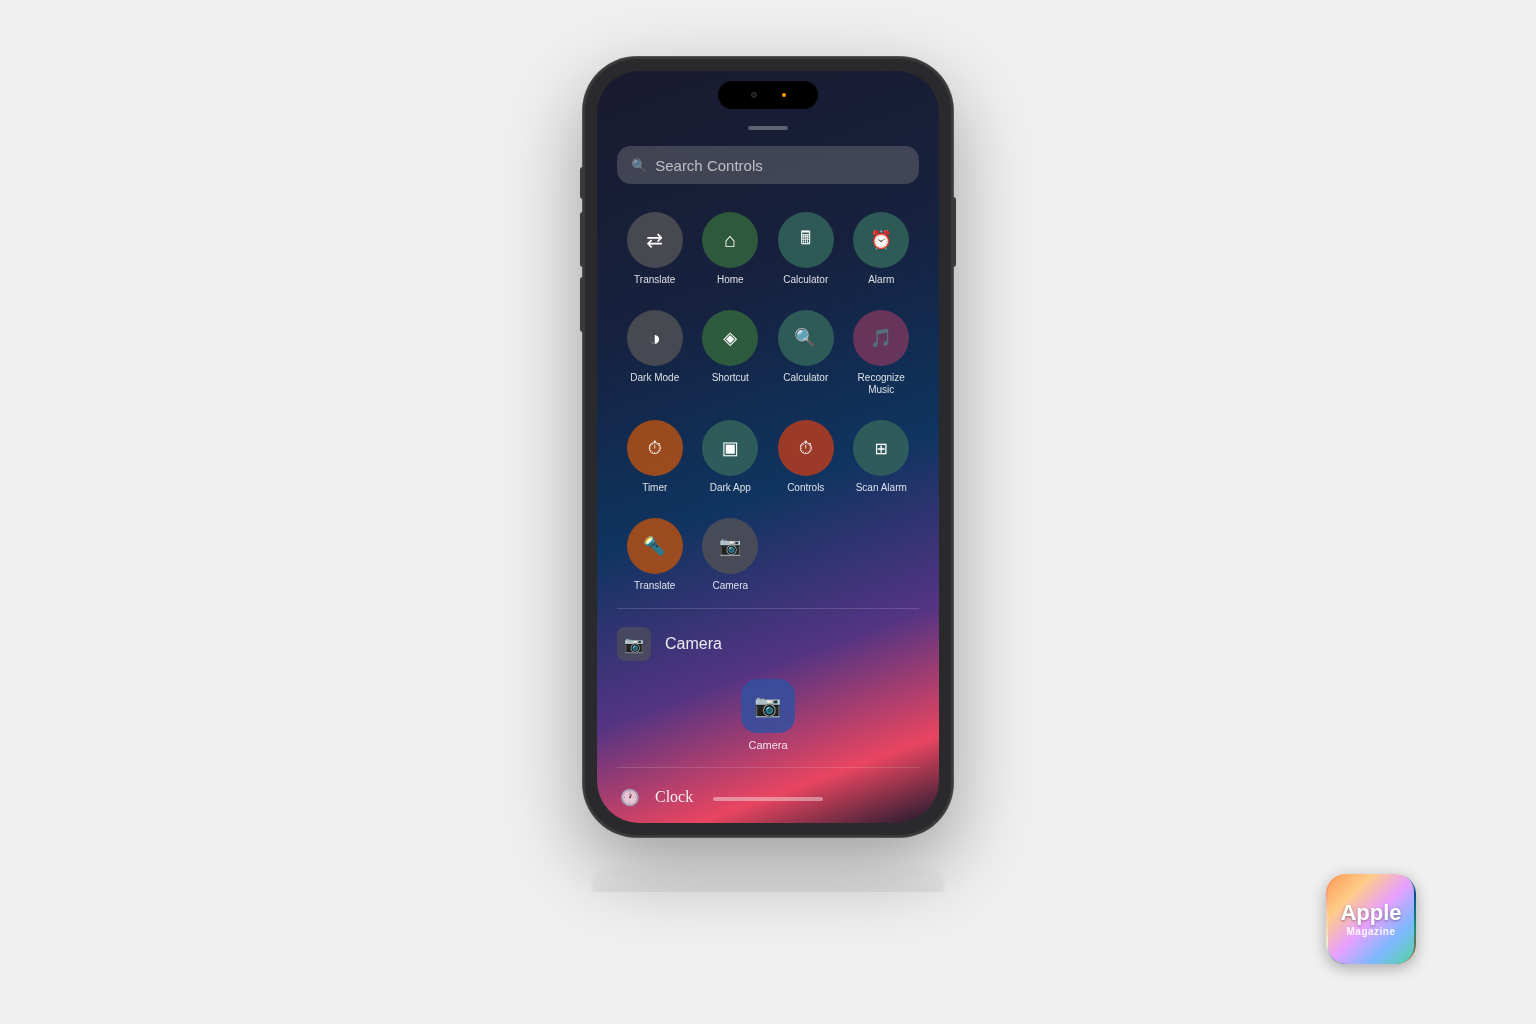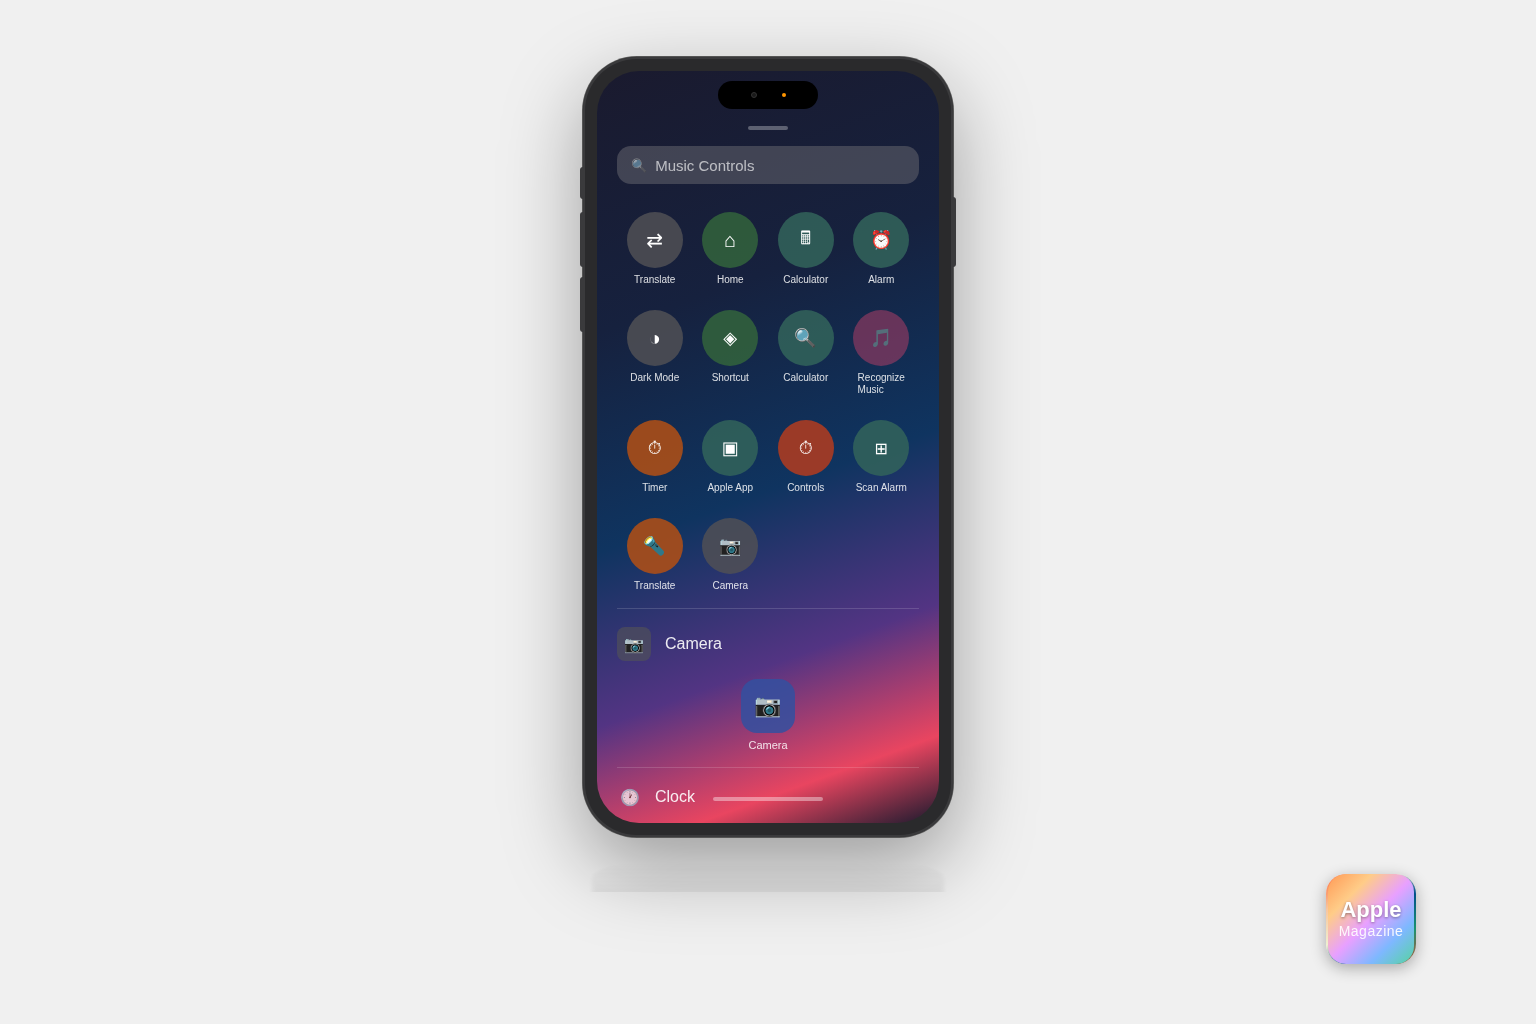--- a/index.html
+++ b/index.html
@@ -260,20 +260,21 @@
       display: flex;
       align-items: center;
       justify-content: center;
       font-size: 16px;
       color: rgba(255,255,255,0.7);
     }
 
     .clock-label {
       font-size: 16px;
       color: rgba(255,255,255,0.9);
+      font-family: Liberation Serif, serif;
     }
 
     
     .bottom-icons-row {
       display: flex;
       justify-content: center;
       gap: 30px;
       padding: 8px 0;
     }
 
@@ -308,22 +309,22 @@
 
     .apple-badge-text {
       font-size: 22px;
       font-weight: 800;
       color: white;
       text-shadow: 0 1px 3px rgba(0,0,0,0.4);
       line-height: 1;
     }
 
     .apple-badge-sub {
-      font-size: 14px;
-      font-weight: 400;
+      font-size: 10px;
+      font-weight: 700;
       color: rgba(255,255,255,0.9);
       letter-spacing: 0.5px;
     }
 
     
     .side-button-right {
       position: absolute;
       right: -3px;
       top: 140px;
       width: 4px;
@@ -394,21 +395,21 @@
           <div class="mic-indicator"></div>
         </div>
       </div>
 
       <div class="drag-handle"></div>
 
       <div class="screen-content">
 
         <div class="search-bar">
           <span class="search-icon-wrap">🔍</span>
-          <span class="search-placeholder">Music Controls</span>
+          <span class="search-placeholder">Search Controls</span>
         </div>
 
         <div class="controls-grid">
           <div class="control-item">
             <div class="control-icon-circle icon-gray">
               <span style="font-size:20px;color:white;">⇄</span>
             </div>
             <span class="control-label">Translate</span>
           </div>
           <div class="control-item">
@@ -447,36 +448,36 @@
           <div class="control-item">
             <div class="control-icon-circle icon-teal">
               <span style="font-size:18px;color:white;">🔍</span>
             </div>
             <span class="control-label">Calculator</span>
           </div>
           <div class="control-item">
             <div class="control-icon-circle icon-pink-muted">
               <span style="font-size:18px;color:white;">🎵</span>
             </div>
-            <span class="control-label" style="font-size:10px;color:rgba(255,255,255,0.85);text-align:left;line-height:1.2;">Recognize<br>Music</span>
+            <span class="control-label" style="font-size:10px;color:rgba(255,255,255,0.85);text-align:center;line-height:1.2;">Recognize<br>Music</span>
           </div>
         </div>
 
         <div class="controls-grid">
           <div class="control-item">
             <div class="control-icon-circle icon-orange">
               <span style="font-size:18px;color:white;">⏱</span>
             </div>
             <span class="control-label">Timer</span>
           </div>
           <div class="control-item">
             <div class="control-icon-circle icon-teal">
               <span style="font-size:18px;color:white;">▣</span>
             </div>
-            <span class="control-label">Apple App</span>
+            <span class="control-label">Dark App</span>
           </div>
           <div class="control-item">
             <div class="control-icon-circle icon-orange-red">
               <span style="font-size:18px;color:white;">⏱</span>
             </div>
             <span class="control-label">Controls</span>
           </div>
           <div class="control-item">
             <div class="control-icon-circle icon-teal">
               <span style="font-size:16px;color:white;">⊞</span>

